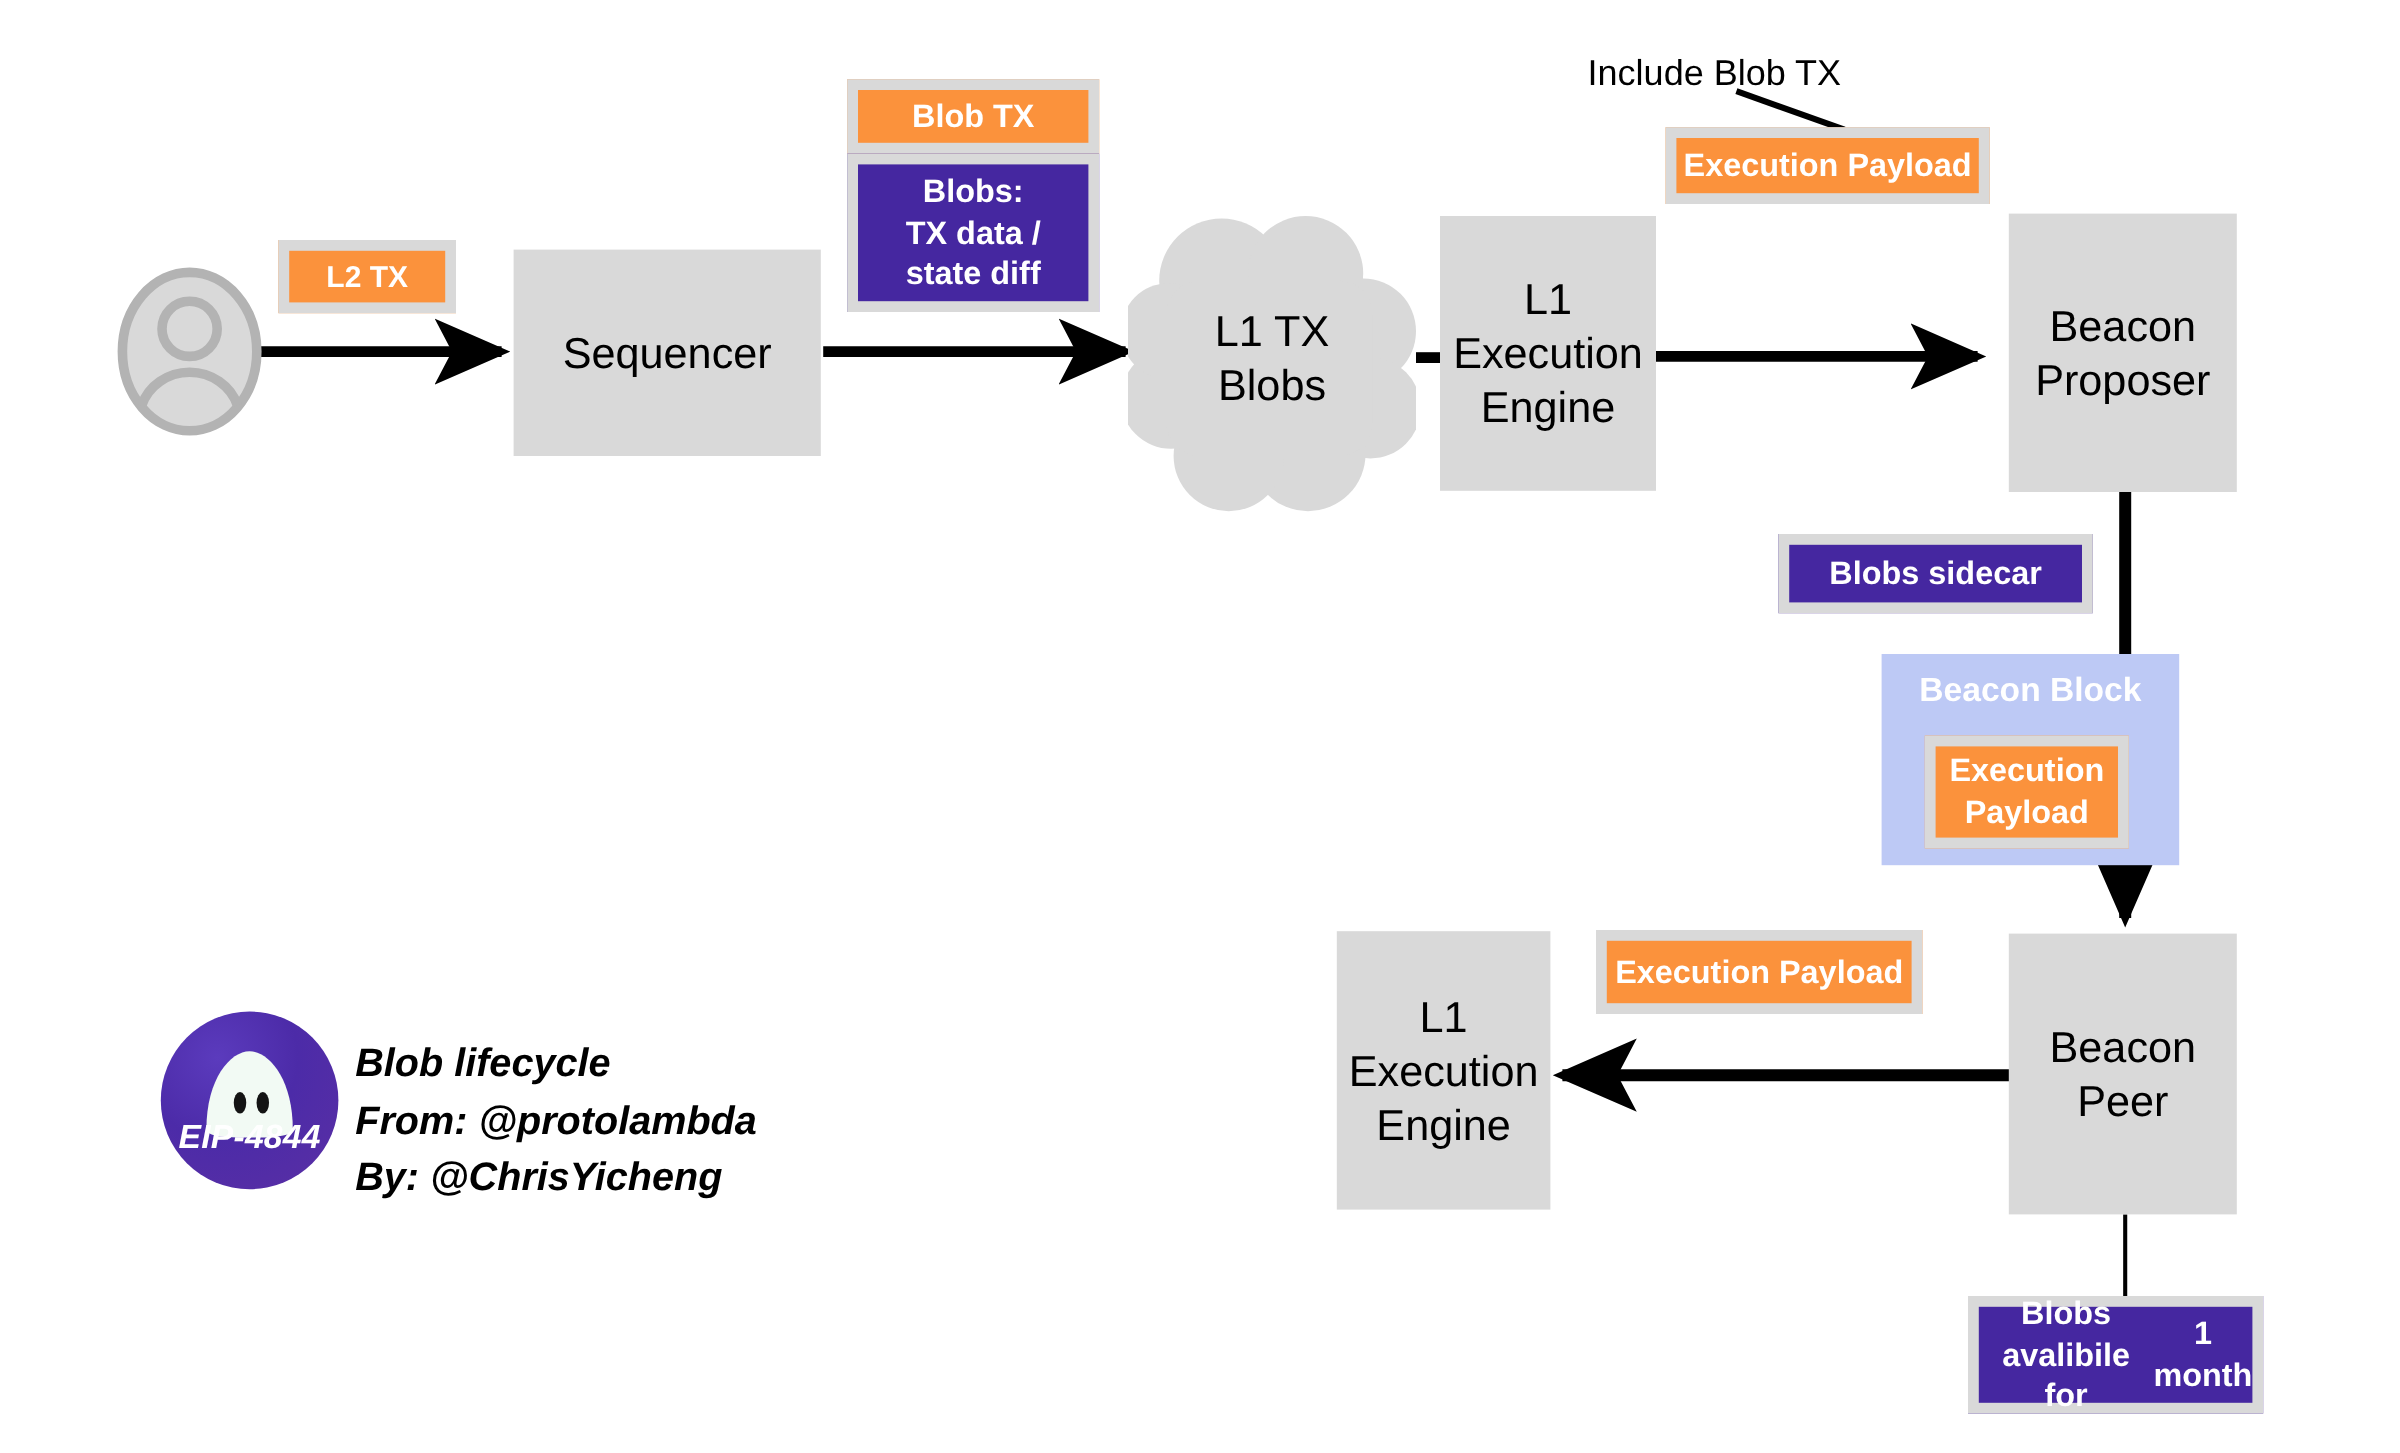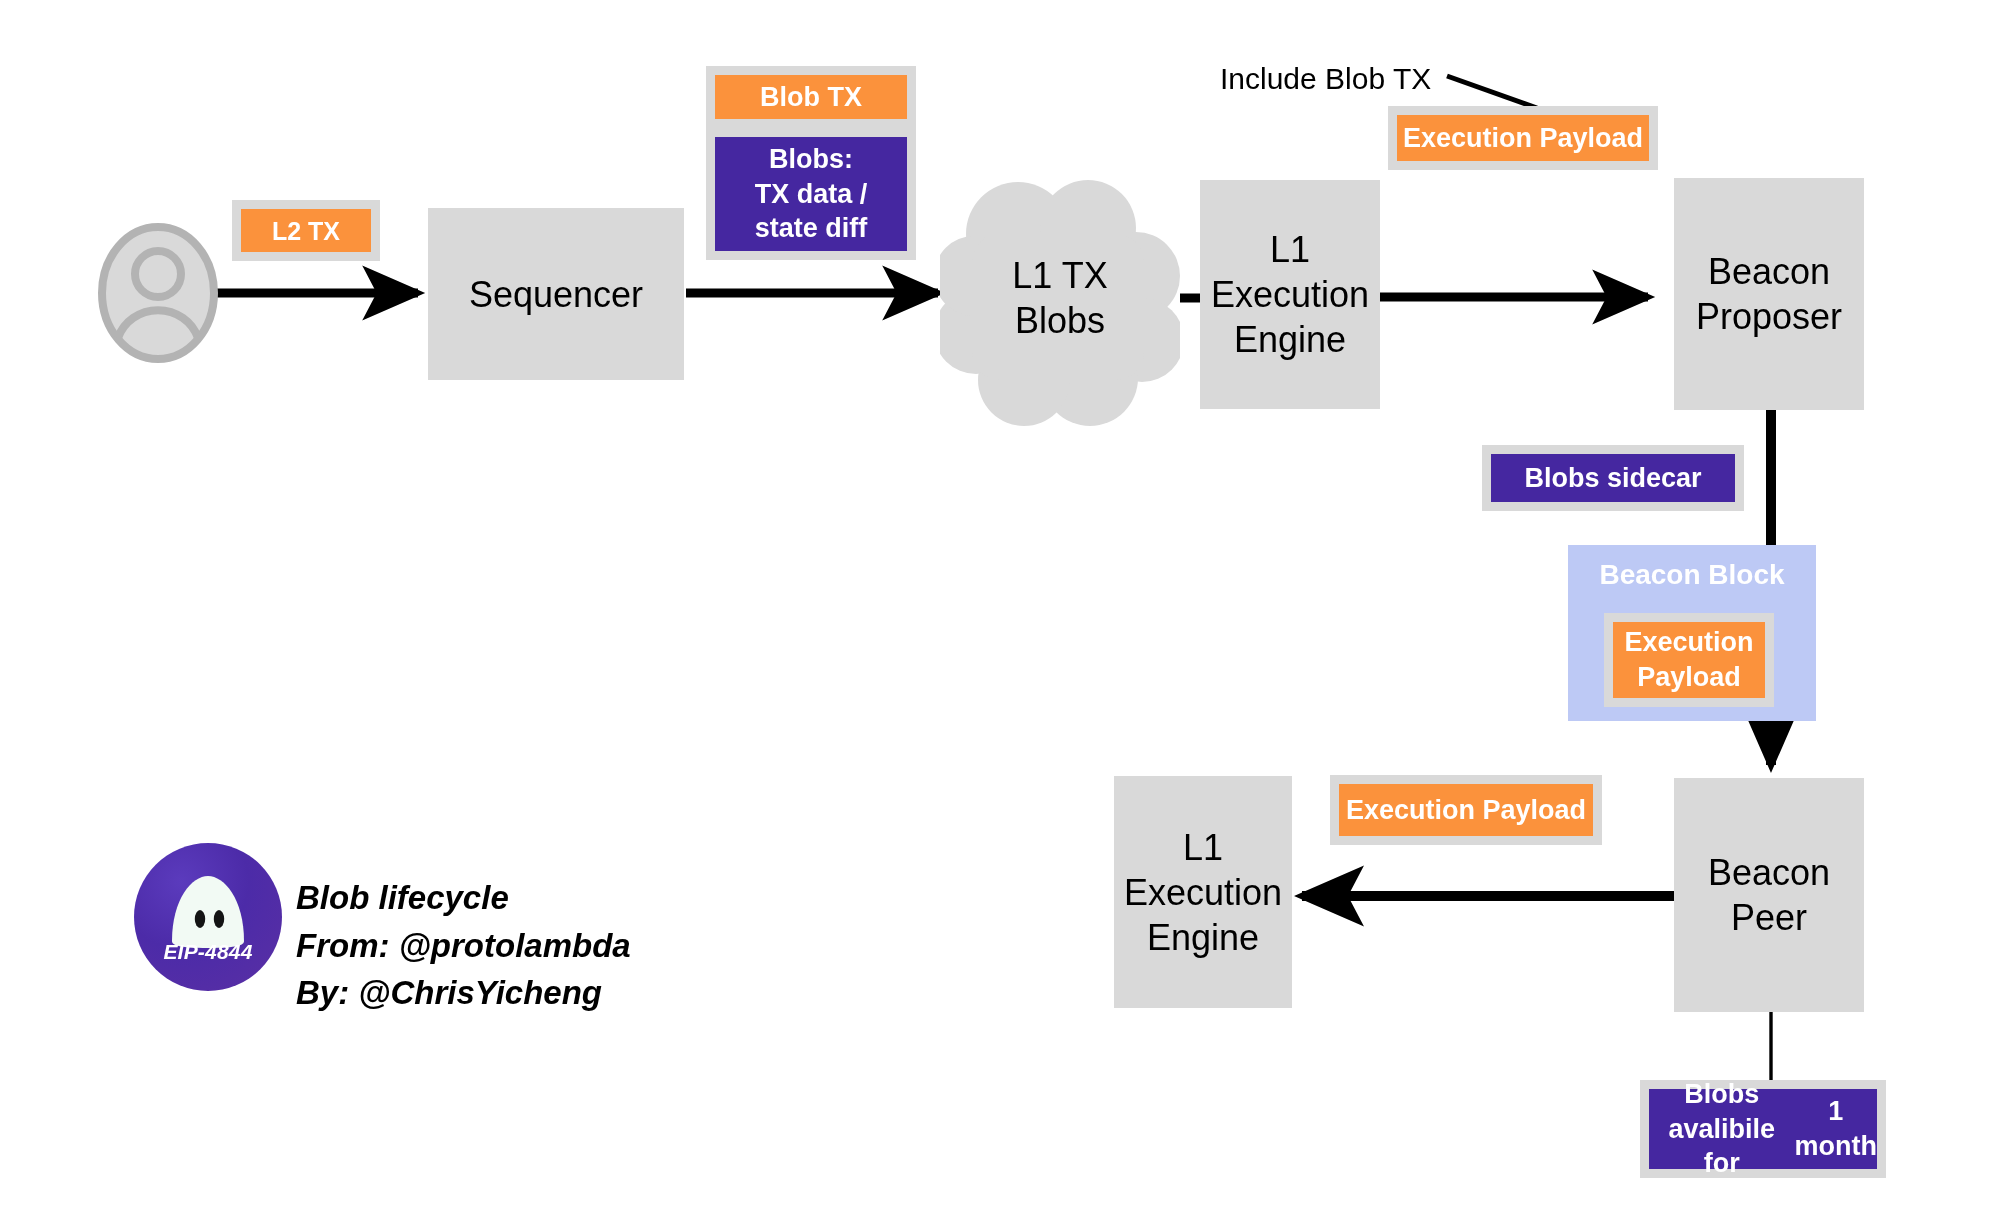--- a/index.html
+++ b/index.html
@@ -80,40 +80,39 @@
 
   
   .credits {
     position: absolute;
     font-size: 33px;
     font-weight: bold;
     font-style: italic;
     color: #000000;
     line-height: 1.44;
     white-space: nowrap;
-    margin-top: 12px;
   }
 
   
   .logo {
     position: absolute;
     width: 148px;
     height: 148px;
     border-radius: 50%;
     background: radial-gradient(circle at 32% 26%, #5b3bbd 0%, #4c2ba8 45%, #5a2fa4 100%);
     overflow: hidden;
   }
   .logo .logo-text {
     position: absolute;
     bottom: 27px;
     left: 0;
     right: 0;
     text-align: center;
     color: #ffffff;
-    font-size: 21px;
+    font-size: 28px;
     font-weight: bold;
     font-style: italic;
     letter-spacing: 0.2px;
   }
 
   
   svg.layer {
     position: absolute;
     top: 0; left: 0;
     width: 2000px;
@@ -206,21 +205,21 @@
 
   <div class="chip orange med" style="left:706px; top:66px; width:210px; height:62px;">
     <span>Blob TX</span>
   </div>
   <div class="chip purple med" style="left:706px; top:128px; width:210px; height:132px; flex-direction:column;">
     <span>Blobs:</span>
     <span>TX data /</span>
     <span>state diff</span>
   </div>
 
-  <div class="annotation" style="left:1220px; top:45px;margin-top:17px;">
+  <div class="annotation" style="left:1323px; top:45px;">
     <span>Include Blob TX</span>
   </div>
 
   <div class="chip orange med" style="left:1388px; top:106px; width:270px; height:64px;">
     <span>Execution Payload</span>
   </div>
 
   <div class="chip purple med" style="left:1482px; top:445px; width:262px; height:66px;">
     <span>Blobs sidecar</span>
   </div>

